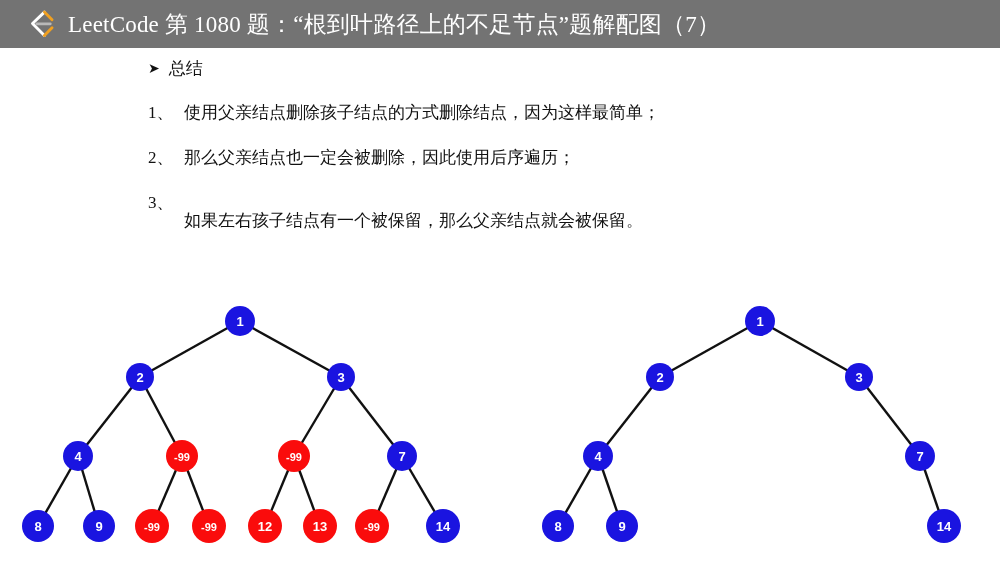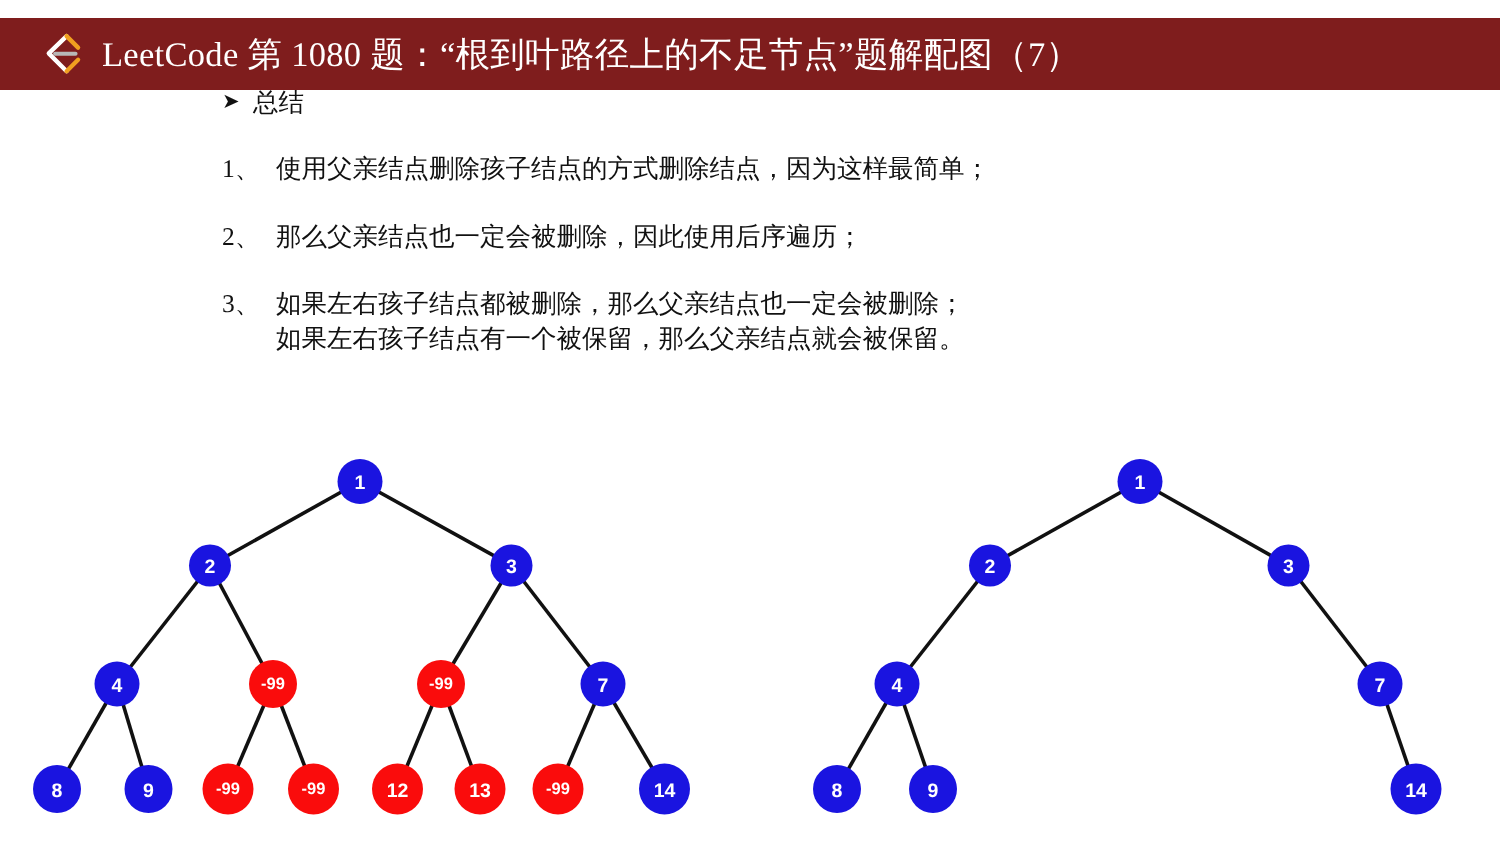--- a/index.html
+++ b/index.html
@@ -14,26 +14,25 @@
     overflow: hidden;
     font-family: "Liberation Serif", "DejaVu Serif", serif;
   }
 
   
   #header-bar {
     position: absolute;
     left: 0; top: 0;
     width: 1000px;
     height: 48px;
-    background: #7f1d1d;
+    background: #737373;
     display: flex;
     align-items: center;
     box-sizing: border-box;
     padding-left: 24px;
-    margin-top: 12px;
   }
   #leetcode-logo {
     width: 34px;
     height: 34px;
     flex: 0 0 auto;
     margin-right: 10px;
     display: block;
   }
   #header-title {
     color: #ffffff;
@@ -72,21 +71,21 @@
   }
   .numbered-item .item-index {
     flex: 0 0 auto;
     width: 36px;
   }
   .numbered-item .item-text {
     flex: 1 1 auto;
   }
   .item-text .line2 {
     display: block;
-    margin-top: 0;
+    margin-top: 18px;
   }
 
   
   #diagram-area {
     position: absolute;
     left: 0;
     top: 290px;
     width: 1000px;
     height: 272px;
   }
@@ -141,21 +140,20 @@
   </div>
 
   <div class="bullet-row numbered-item">
     <span class="item-index">2、</span>
     <span class="item-text">那么父亲结点也一定会被删除，因此使用后序遍历；</span>
   </div>
 
   <div class="bullet-row numbered-item">
     <span class="item-index">3、</span>
     <span class="item-text">
-      <span>如果左右孩子结点都被删除，那么父亲结点也一定会被删除；</span>
       <span class="line2">如果左右孩子结点有一个被保留，那么父亲结点就会被保留。</span>
     </span>
   </div>
 
 </div>
 
 <div id="diagram-area">
   <svg class="tree-svg" viewBox="0 0 1000 272">
     <g id="edges-before">
         <line x1="240" y1="31" x2="140" y2="87" class="tree-edge"></line>

